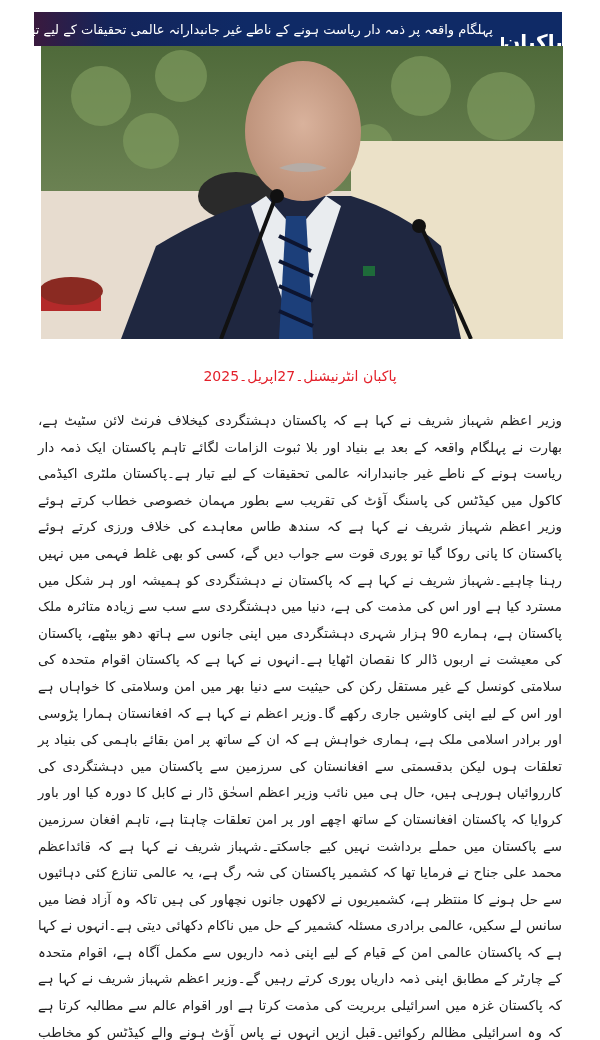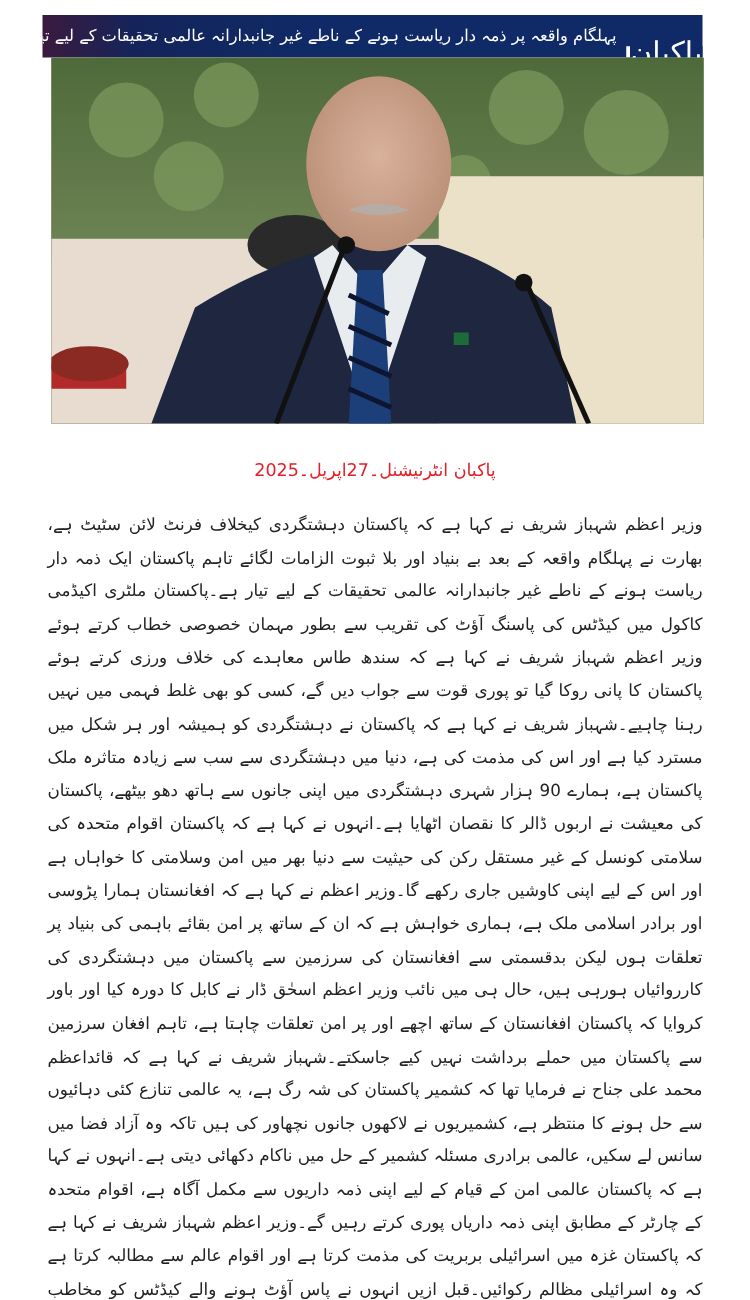--- a/index.html
+++ b/index.html
@@ -4,21 +4,21 @@
   <style>
     html, body { margin: 0; padding: 0; background: #ffffff; }
     body { width: 600px; height: 1040px; position: relative; overflow: hidden; font-family: "DejaVu Sans", sans-serif; }
     .banner {
       position: absolute; left: 34px; top: 12px; width: 528px; height: 34px;
       display: flex; flex-direction: row-reverse; align-items: stretch;
       background: linear-gradient(90deg, #3a1a3e 0%, #14245a 14%, #0f2a66 40%, #0f2a66 100%);
     }
     .brand {
       width: 58px; display: flex; align-items: center; justify-content: center;
-      background: #0f2a66; color: #ffffff; font-weight: normal; font-size: 24px;
+      background: #0f2a66; color: #ffffff; font-weight: bold; font-size: 20px;
       border-left: 3px solid #ffffff; direction: rtl; margin-top: 25px;
     }
     .headline {
       flex: 1; display: flex; align-items: center; justify-content: flex-start;
       color: #ffffff; font-size: 13px; direction: rtl; padding-right: 8px; white-space: nowrap; overflow: hidden;
     }
     .photo {
       position: absolute; left: 41px; top: 46px; width: 522px; height: 293px; overflow: hidden;
       background: #6f7f55;
     }

